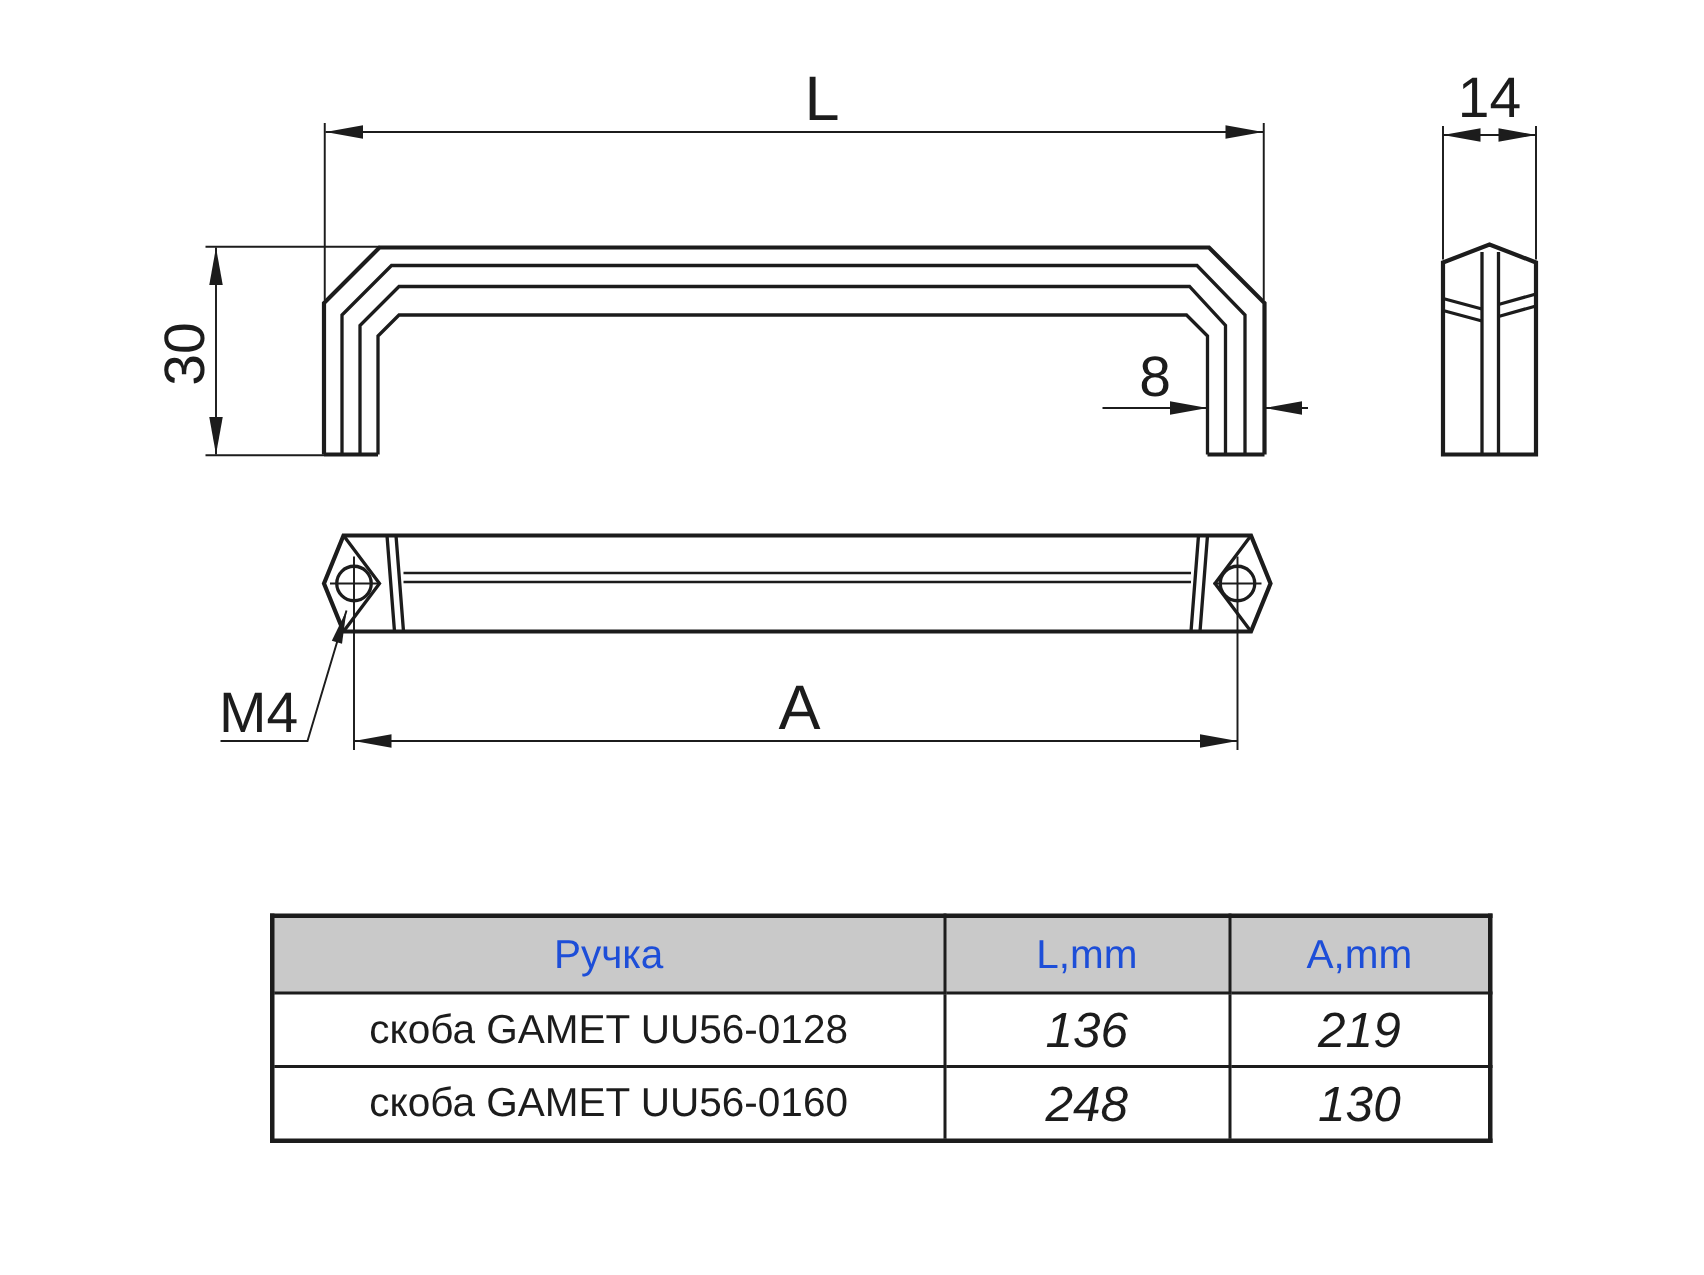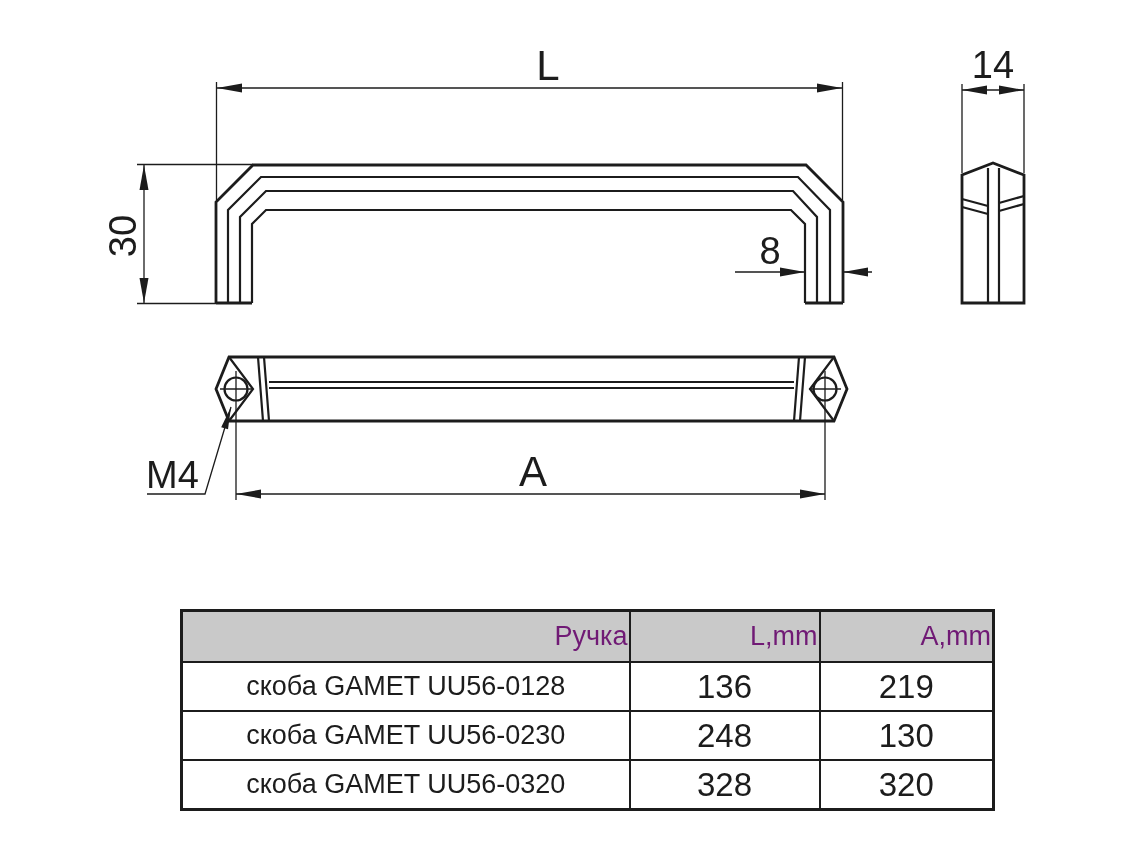--- a/index.html
+++ b/index.html
@@ -30,30 +30,30 @@
   }
   .size-table,
   .size-table th,
   .size-table td{border:2.6px solid #1c1c1c;}
   .size-table{border-width:3px;}
   .size-table th{
     background:#c9c9c9;
     font-weight:normal;
     font-size:27px;
     height:47px;
-    text-align:right;
-    color:#701a75;
+    text-align:center;
+    color:#1d4ed8;
   }
   .size-table td{
     height:45px;
     text-align:center;
     vertical-align:middle;
   }
   .size-table td.name{font-size:27px;}
-  .size-table td.num{font-size:33px;}
+  .size-table td.num{font-size:33px;font-style:italic;}
   .col-name{width:448px;}
   .col-l{width:190px;}
   .col-a{width:174px;}
 </style>
 </head>
 <body>
 
 <svg id="drawing" width="1136" height="600" viewBox="0 0 1136 600" xmlns="http://www.w3.org/2000/svg">
 
   <g>
@@ -142,23 +142,18 @@
       <th>A,mm</th>
     </tr>
   </thead>
   <tbody>
     <tr>
       <td class="name">скоба GAMET UU56-0128</td>
       <td class="num">136</td>
       <td class="num">219</td>
     </tr>
     <tr>
-      <td class="name">скоба GAMET UU56-0230</td>
+      <td class="name">скоба GAMET UU56-0160</td>
       <td class="num">248</td>
       <td class="num">130</td>
-    </tr>
-    <tr>
-      <td class="name">скоба GAMET UU56-0320</td>
-      <td class="num">328</td>
-      <td class="num">320</td>
     </tr>
   </tbody>
 </table>
 
 </body></html>

